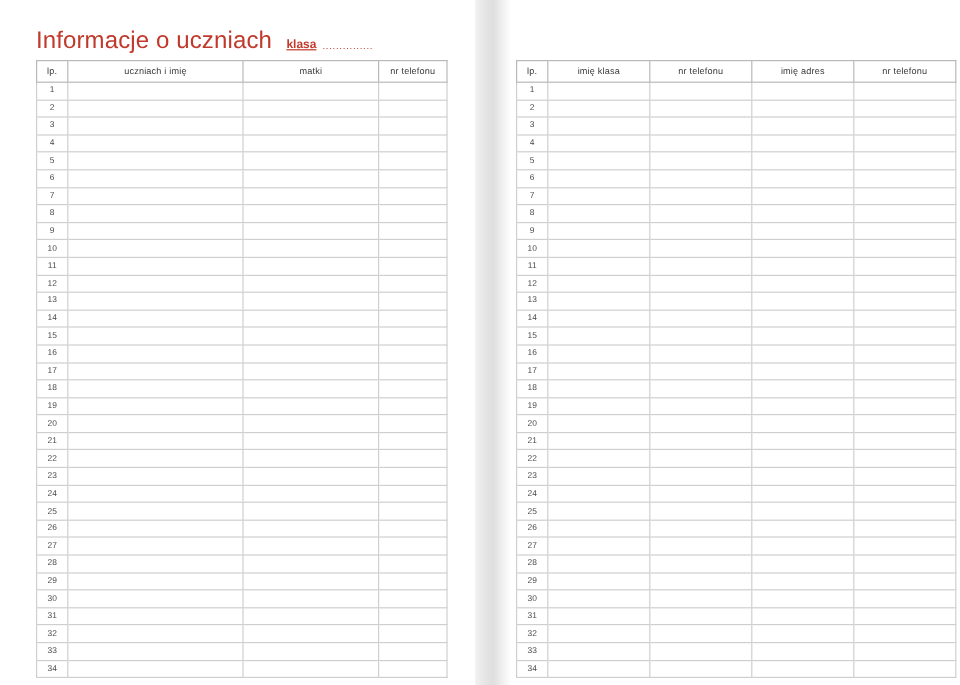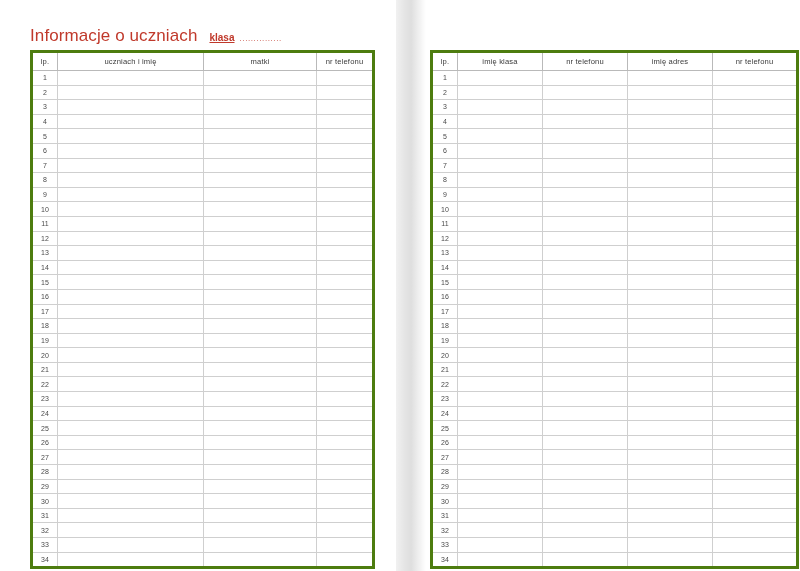--- a/index.html
+++ b/index.html
@@ -53,21 +53,21 @@
   
   .header {
     display: flex;
     align-items: flex-end;
     gap: 12px;
     height: 26px;
     margin-bottom: 6px;
   }
   .title {
     color: #c0392b;
-    font-size: 17px;
+    font-size: 20px;
     letter-spacing: 0.1px;
     white-space: nowrap;
     line-height: 1;
   }
   .klasa-wrap {
     display: flex;
     align-items: flex-end;
     gap: 5px;
     padding-bottom: 1px;
   }
@@ -83,21 +83,21 @@
     font-size: 8px;
     line-height: 1;
     letter-spacing: 0.6px;
   }
 
   
   table.grid {
     border-collapse: collapse;
     table-layout: fixed;
     width: 100%;
-    border: 3px solid #4d7c0f;
+    border: 1px solid #4d7c0f;
   }
   table.grid th,
   table.grid td {
     border: 1px solid #cfcfcf;
     padding: 0;
     margin: 0;
   }
   table.grid th {
     border-color: #b9b9b9;
     height: 17px;

